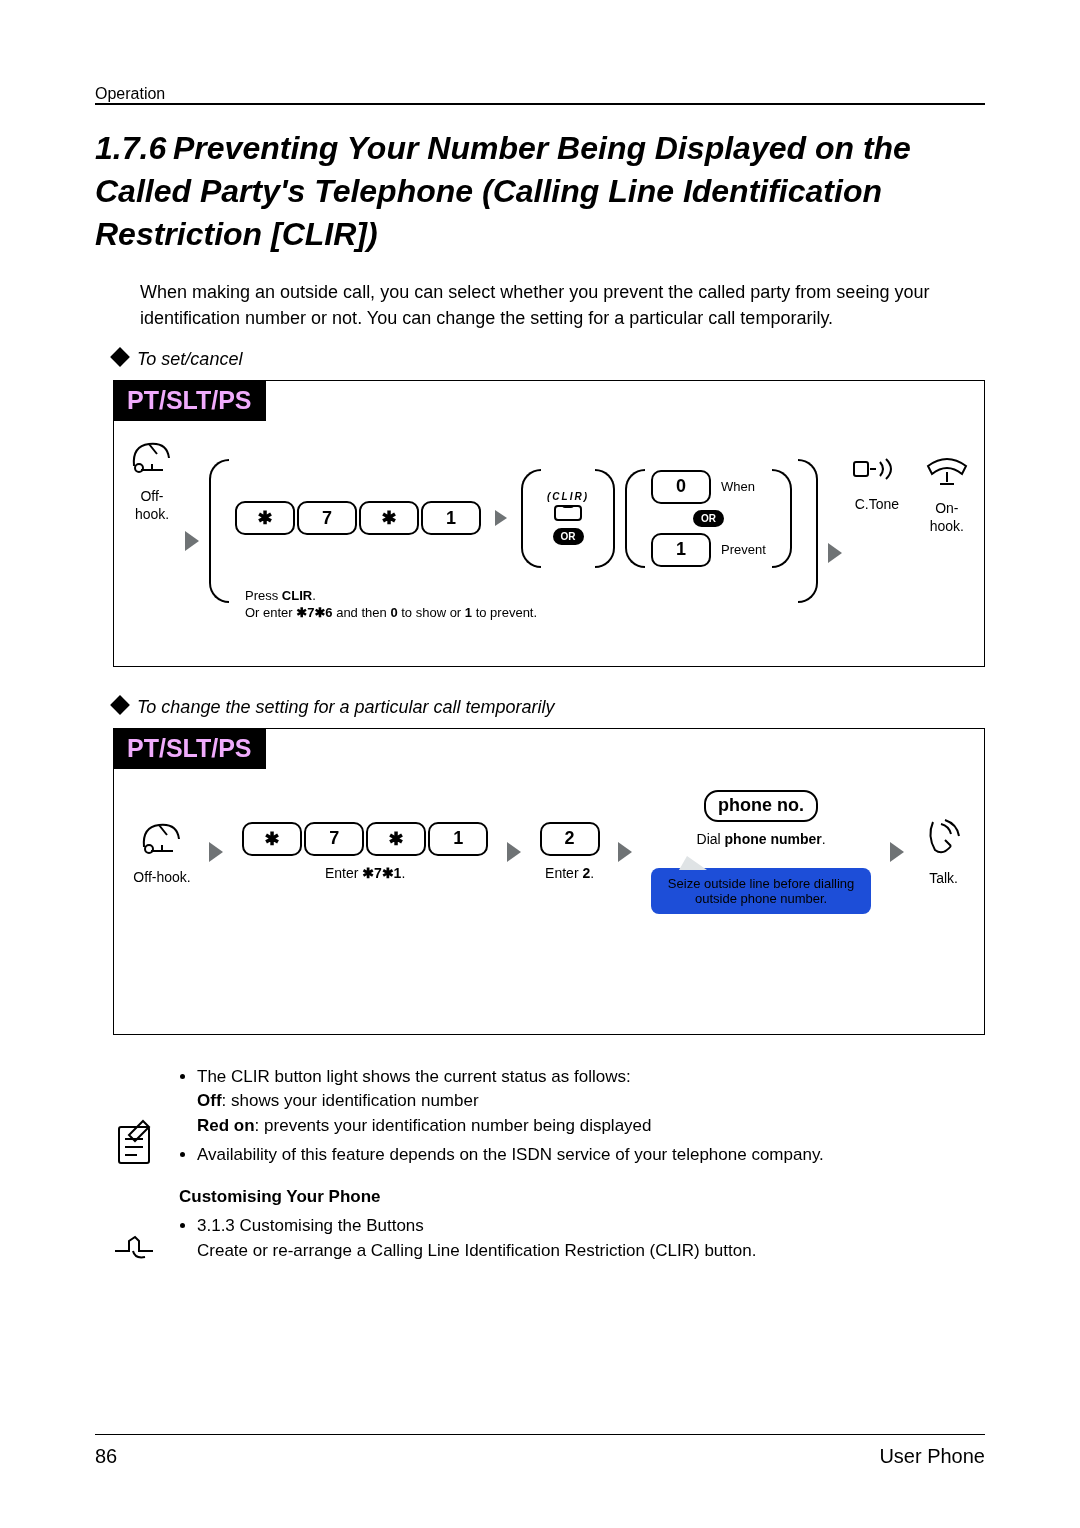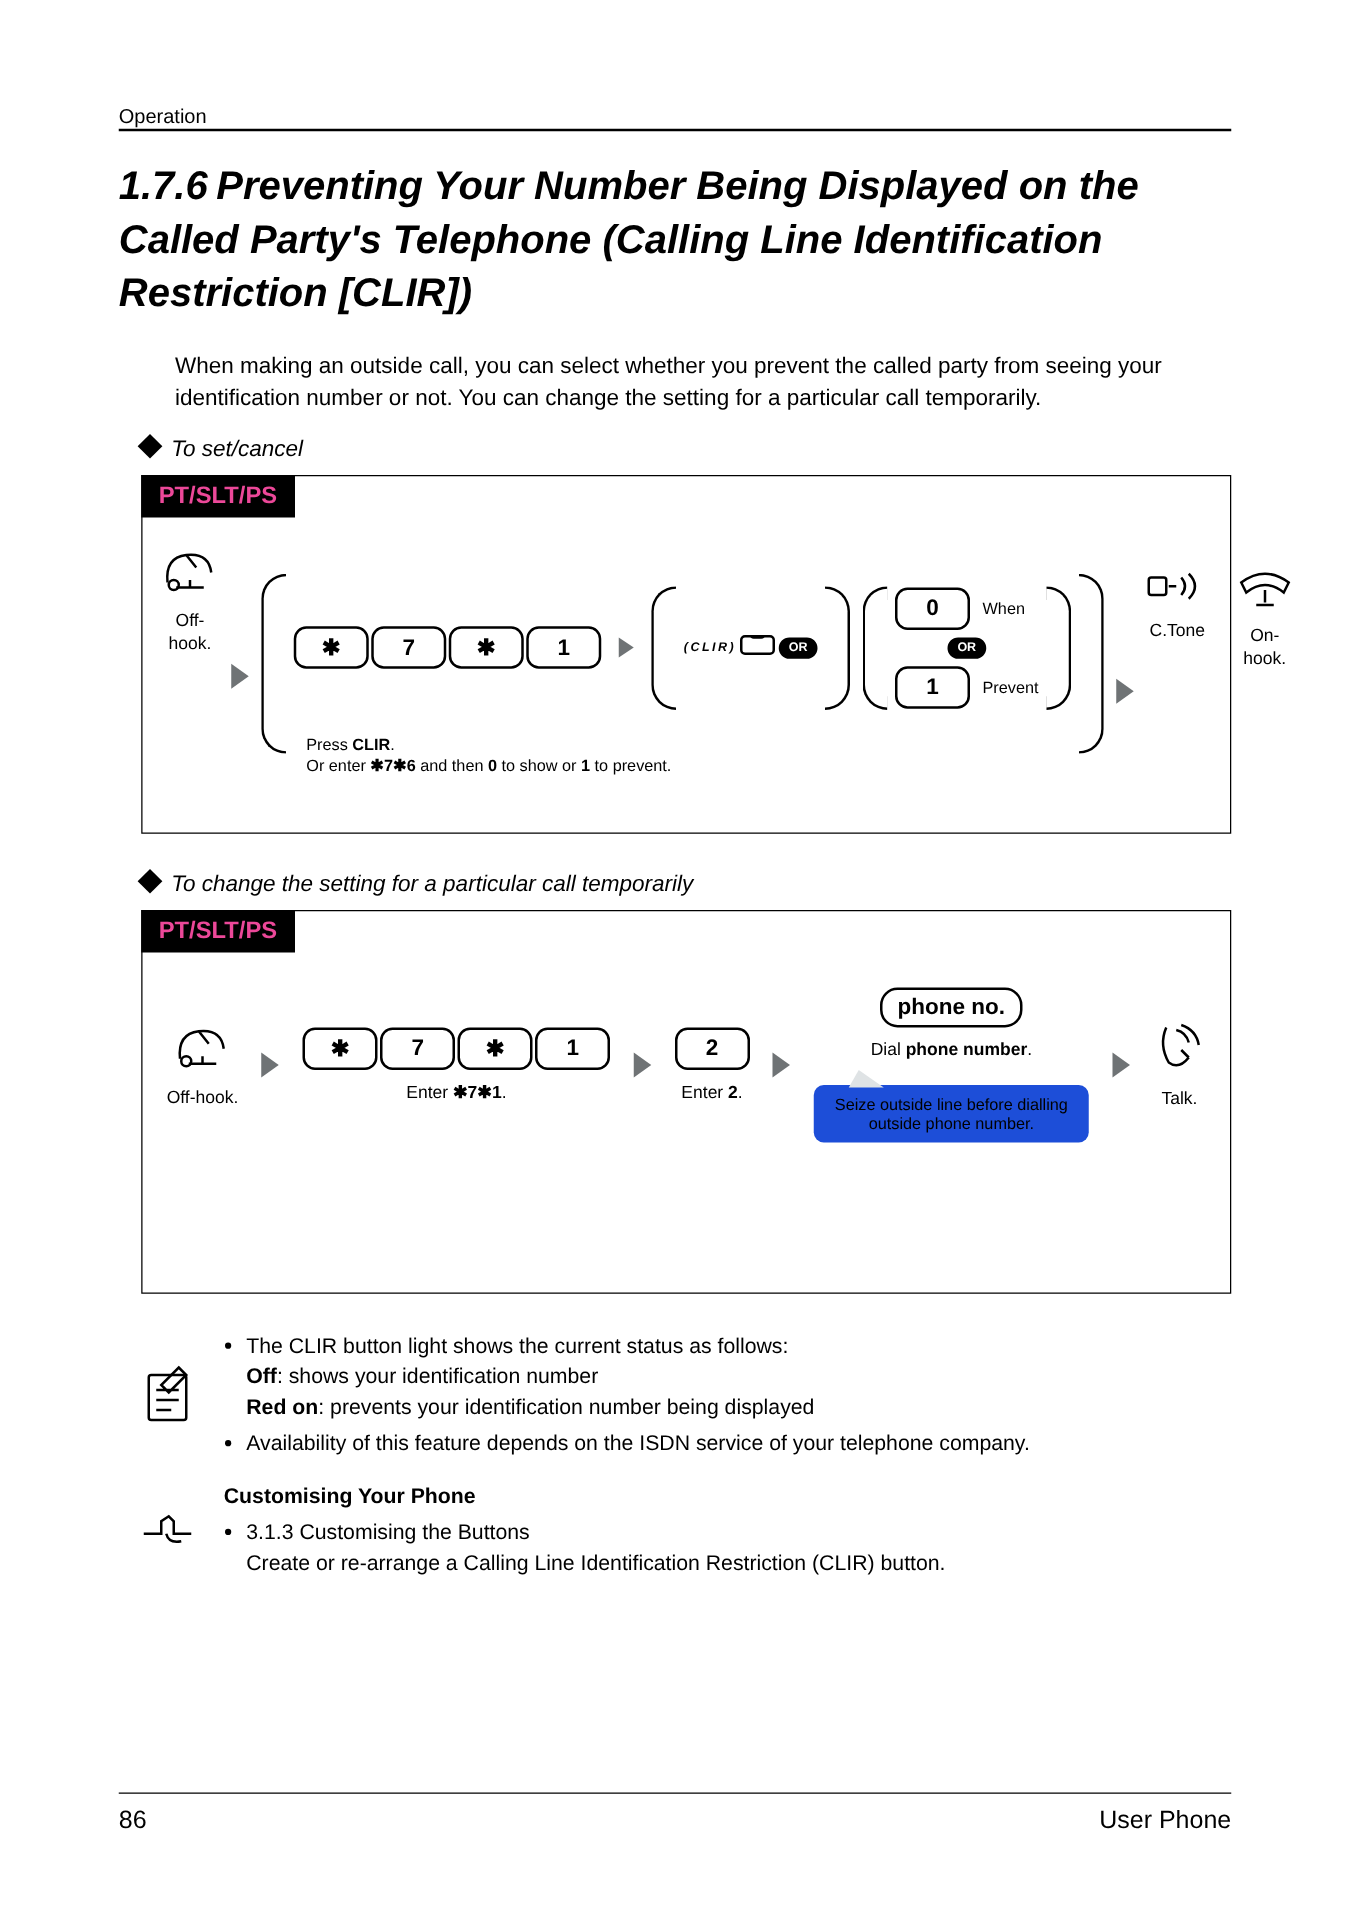--- a/index.html
+++ b/index.html
@@ -60,23 +60,23 @@
   .flow-box {
     border: 1.5px solid #000;
     margin: 0 0 30px 18px;
     position: relative;
     padding: 55px 15px 20px 15px;
   }
   .flow-tab {
     position: absolute;
     top: -1px; left: -1px;
     background: #000;
-    color: #ec4899;
+    color: #f0abfc;
     font-weight: bold;
-    font-size: 19px;
+    font-size: 25px;
     padding: 6px 14px;
   }
   .flow-row {
     display: flex;
     align-items: center;
     justify-content: flex-start;
     gap: 6px;
   }
   .step {
     display: flex;
@@ -112,37 +112,37 @@
   }
   .or-badge {
     display:inline-block;border:2px solid #000;border-radius:12px;background:#000;color:#fff;font-size:10px;font-weight:bold;padding:1px 6px;
   }
   .clir-lbl{font-size:10px;font-style:italic;font-weight:bold;letter-spacing:2px;}
   .caption{font-size:13px;line-height:1.35;margin-top:10px;text-align:left;}
   .callout {
     background:#1d4ed8;border-radius:8px;padding:8px 0;font-size:13px;position:relative;margin-top:20px;width:220px;
   }
   .callout::before{content:"";position:absolute;top:-12px;left:28px;border-bottom:14px solid #dfe3e5;border-left:8px solid transparent;border-right:20px solid transparent;}
-  .notes-row{display:flex;gap:18px;margin:22px 0 0 18px;align-items:center;}
+  .notes-row{display:flex;gap:18px;margin:22px 0 0 18px;align-items:flex-end;}
   .notes-row .icon-col{flex:0 0 48px;}
   .notes-row ul{margin:0;padding-left:18px;font-size:17px;line-height:1.45;}
   .notes-row li{margin-bottom:4px;}
   .cust-title{font-weight:bold;font-size:17px;margin:0 0 4px 0;}
   .footer {
     position: absolute;
     left: 95px; right: 95px; bottom: 60px;
     border-top: 1.5px solid #000;
     display: flex; justify-content: space-between;
     padding-top: 10px;
     font-size: 20px;
   }
   
   svg { stroke:#000; stroke-width:2; fill:none; }
   .grp{display:flex;align-items:center;gap:2px;}
-  .col{display:flex;flex-direction:row;align-items:center;gap:3px;}
+  .col{display:flex;flex-direction:column;align-items:center;gap:3px;}
   .row{display:flex;align-items:center;gap:10px;}
   .small-txt{font-size:13px;}
   .paren-group{display:flex;align-items:center;}
   .paren-group .content{display:flex;flex-direction:column;align-items:flex-start;gap:6px;padding:4px 6px;}
   .paren-left,.paren-right{width:18px;height:140px;}
   .paren-left{border:2px solid #000;border-right:none;border-radius:60px 0 0 60px;}
   .paren-right{border:2px solid #000;border-left:none;border-radius:0 60px 60px 0;}
   .paren-group.sm .paren-left,.paren-group.sm .paren-right{height:95px;}
 </style>
 </head>

